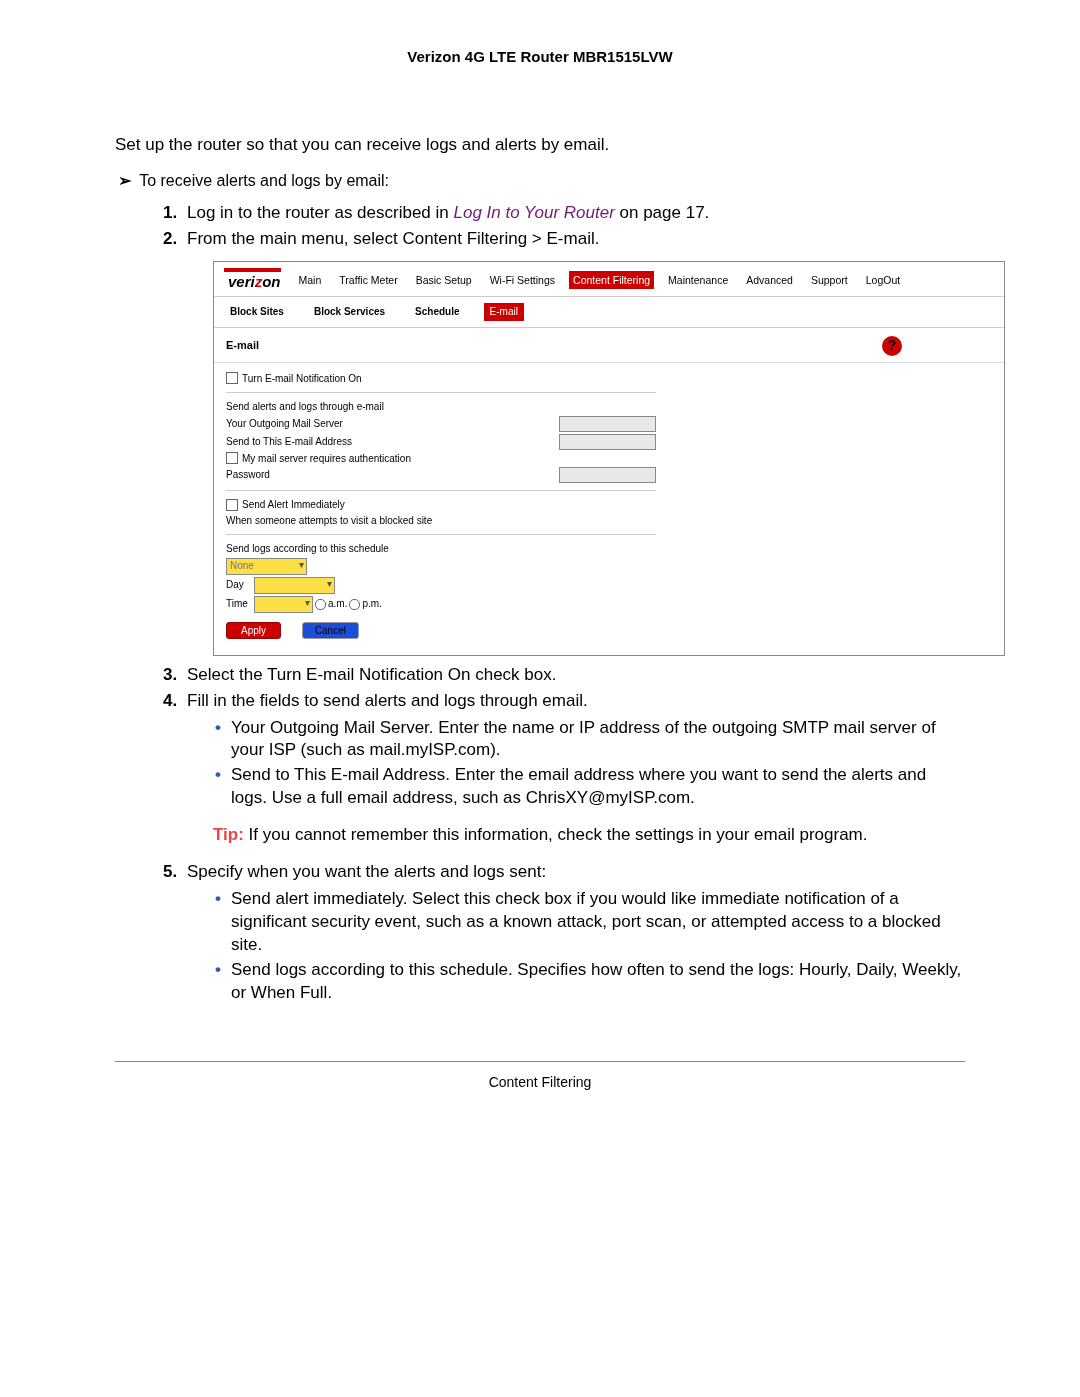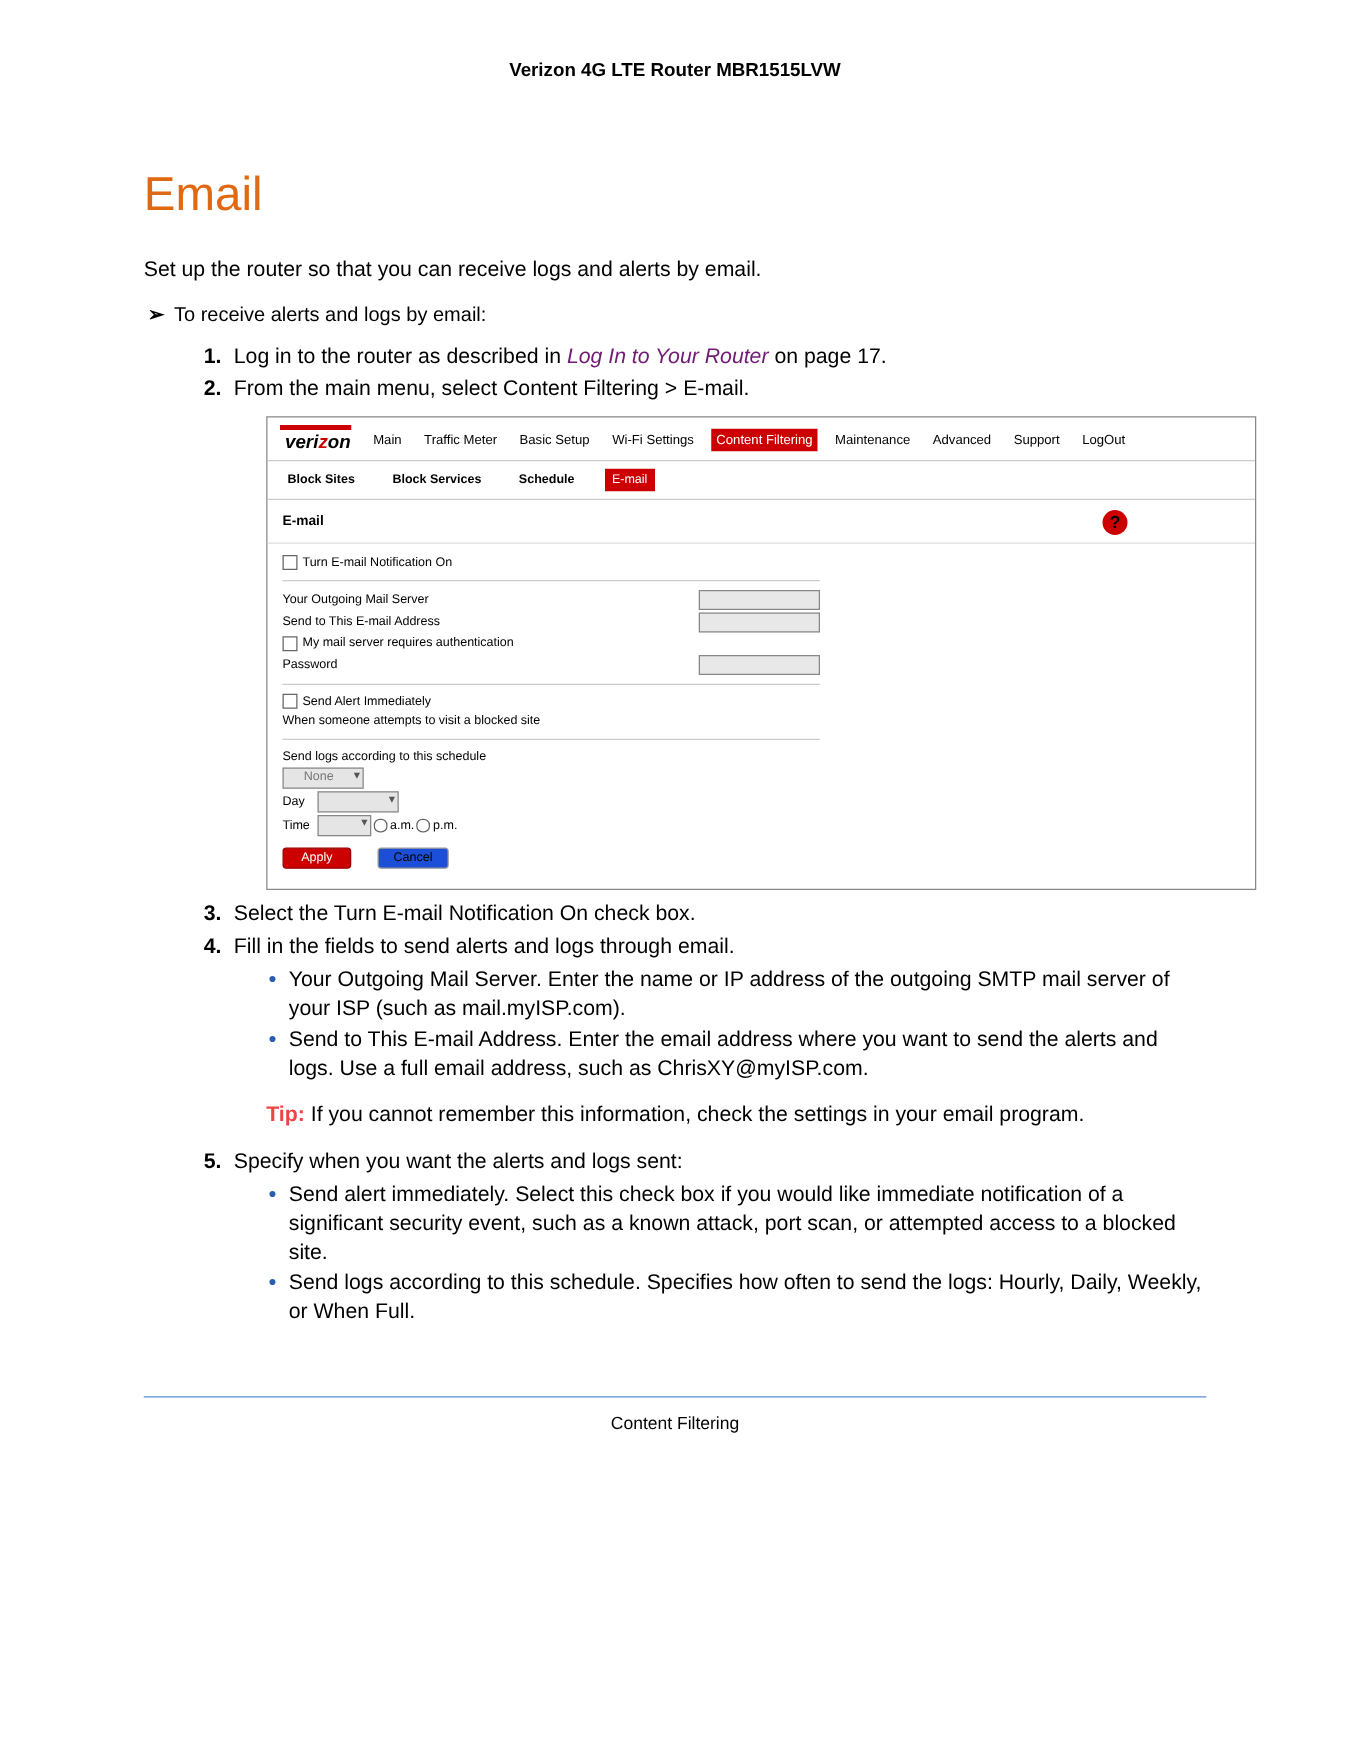--- a/index.html
+++ b/index.html
@@ -148,29 +148,28 @@
   }
   .ss-row label { flex: 0 0 220px; }
   .ss-input {
     width: 95px;
     height: 14px;
     border: 1px solid #888;
     background: #e8e8e8;
   }
   .ss-select {
     border: 1px solid #888;
-    background: #e5e5e5;
-    font-size: 10px;
-    padding: 0 10px 0 3px;
+    background: #fde047;
+    font-size: 10px;
+    padding: 0 26px 0 3px;
     height: 15px;
     display: inline-block;
     position: relative;
     color: #777;
     width: 50px;
-    text-align: center;
   }
   .ss-select::after {
     content: "▾";
     position: absolute;
     right: 2px;
     top: -1px;
     font-size: 10px;
     color: #555;
   }
   .ss-btns {
@@ -235,21 +234,20 @@
   }
   .cb { display:inline-block; width:10px; height:10px; border:1px solid #666; background:#fff; margin-right:4px; vertical-align:middle;}
   .radio { display:inline-block; width:9px; height:9px; border:1px solid #666; border-radius:5px; background:#fff; margin:0 2px; vertical-align:middle;}
 </style>
 </head>
 <body>
 
 <div class="page">
   <div class="doc-header">Verizon 4G LTE Router MBR1515LVW</div>
 
-  <h1 class="section-title">Email</h1>
 
   <p class="intro">Set up the router so that you can receive logs and alerts by email.</p>
 
   <p class="task-line">
     <span class="chev">➢</span>
     <span class="bold">To receive alerts and logs by email:</span>
   </p>
 
   <ol class="ol-steps">
     <li>
@@ -290,20 +288,23 @@
         </div>
         <div class="ss-body">
           <div class="ss-group">
             <div class="ss-row">
                 <span class="cb"></span>
                 <label class="bold">Turn E-mail Notification On</label>
               </div>
           </div>
           <div class="ss-group">
             <div class="ss-row">
+                <label class="bold">Send alerts and logs through e-mail</label>
+              </div>
+            <div class="ss-row">
                 <label>Your Outgoing Mail Server</label>
                 <span style="flex:1"></span>
                 <span class="ss-input"></span>
               </div>
             <div class="ss-row">
                 <label>Send to This E-mail Address</label>
                 <span style="flex:1"></span>
                 <span class="ss-input"></span>
               </div>
             <div class="ss-row">

